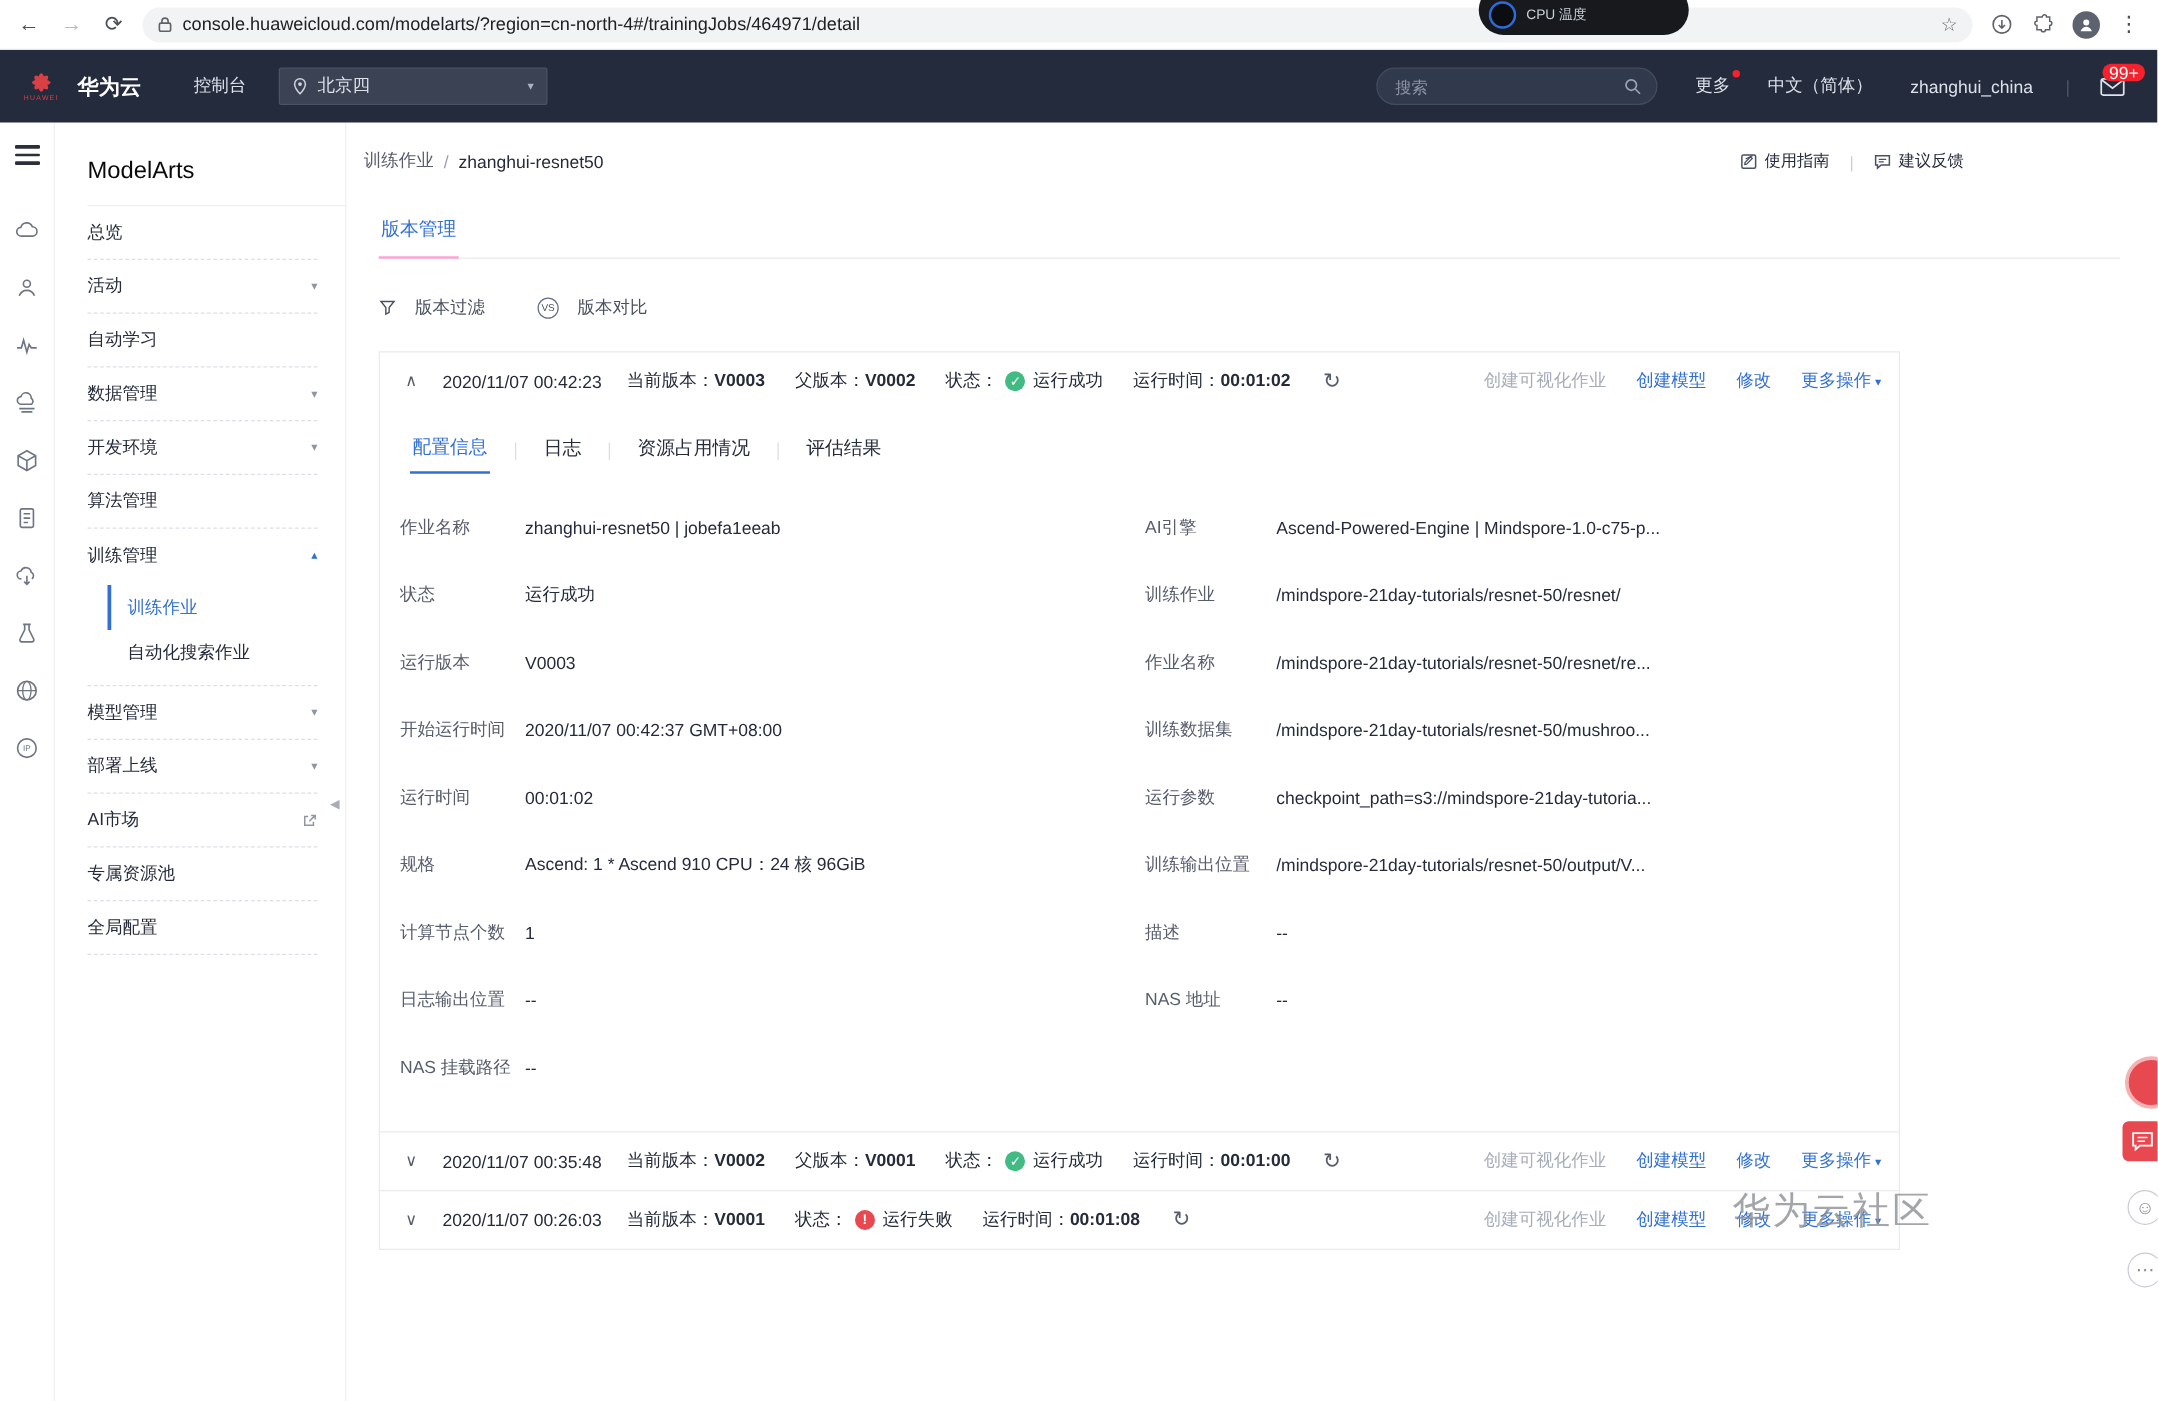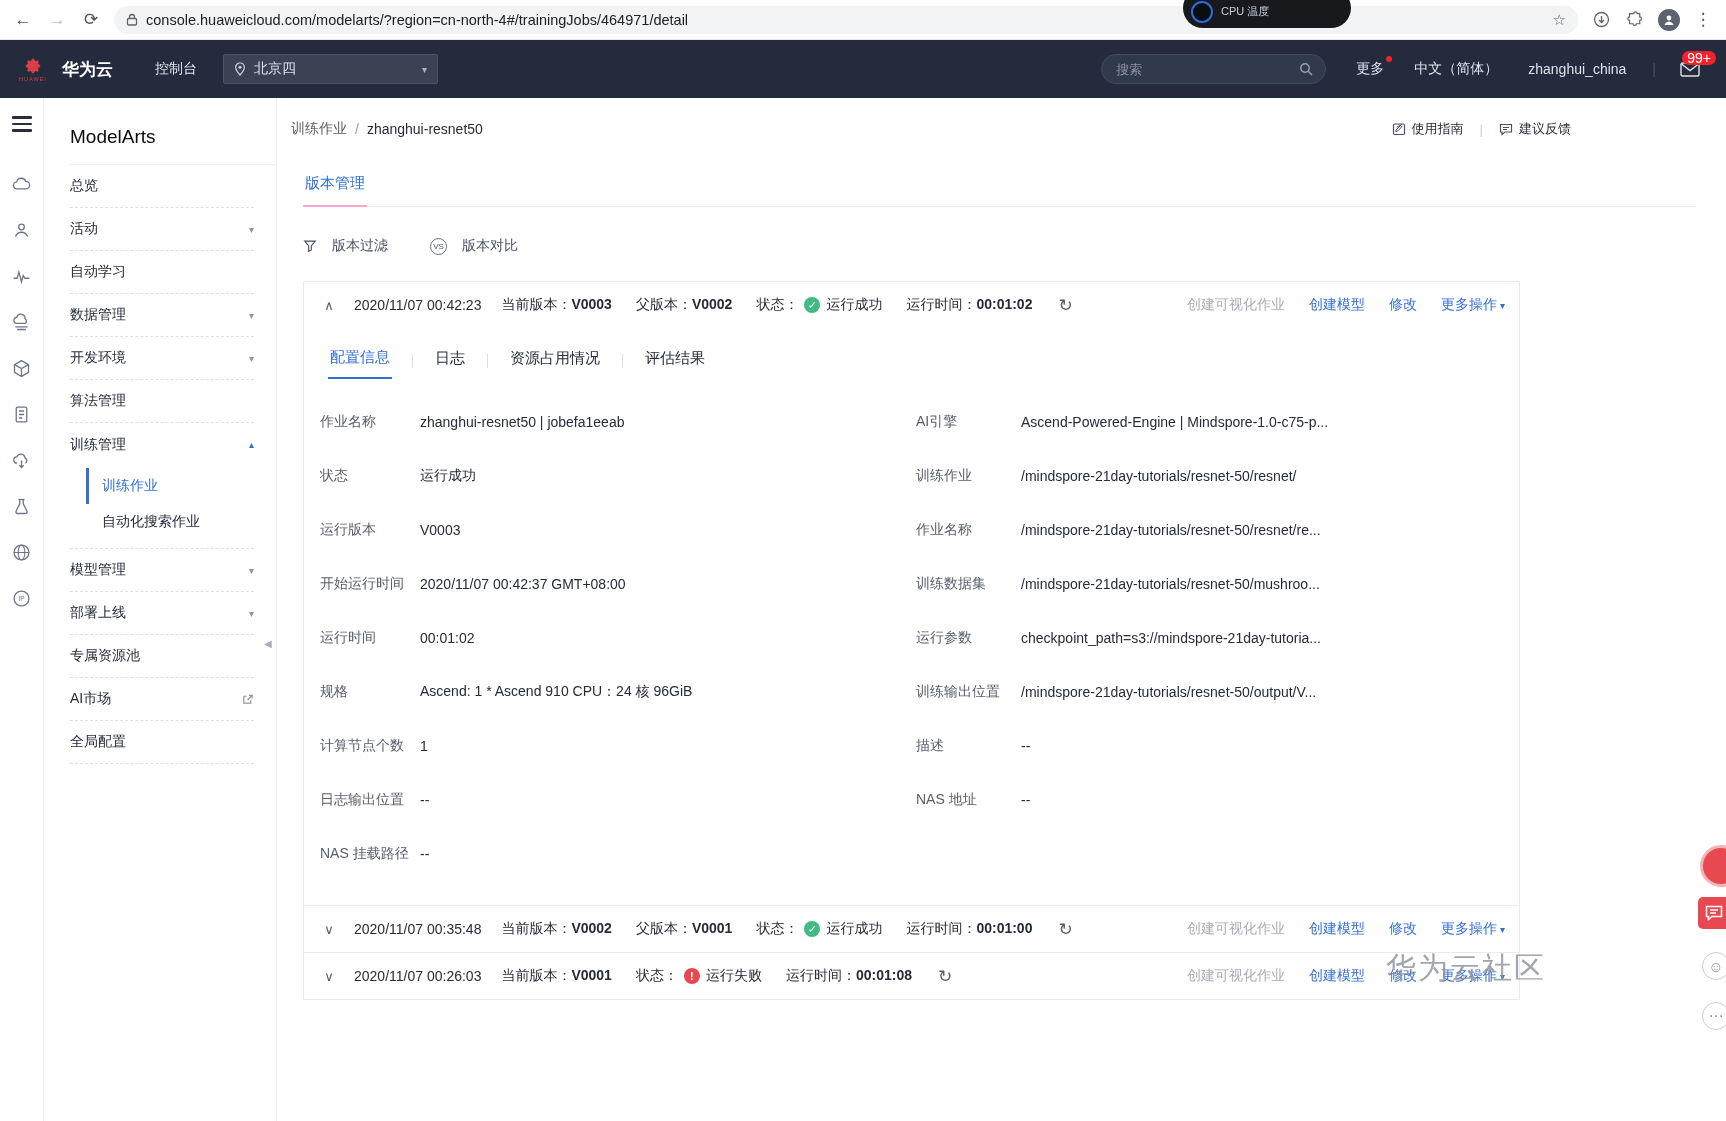--- a/index.html
+++ b/index.html
@@ -336,30 +336,30 @@
     </div>
     <div class="mi">
       <span>模型管理</span>
       <span class="caret">▾</span>
     </div>
     <div class="mi">
       <span>部署上线</span>
       <span class="caret">▾</span>
     </div>
     <div class="mi">
-      <span>专属资源池</span>
-    </div>
-    <div class="mi">
       <span>AI市场</span>
       <span>
         <svg width="13" height="13" viewBox="0 0 14 14">
             <path d="M6 3.5H3v7.5h7.5V8" fill="none" stroke="#8f95a3" stroke-width="1.3"></path>
             <path d="M8.5 2.5H12V6M11.8 2.7L7 7.5" fill="none" stroke="#8f95a3" stroke-width="1.3"></path>
           </svg>
       </span>
+    </div>
+    <div class="mi">
+      <span>专属资源池</span>
     </div>
     <div class="mi">
       <span>全局配置</span>
     </div>
   </div>
   <span class="collapse-handle">◀</span>
 </div>
 
 <div class="main">
   <div class="crumbs">

